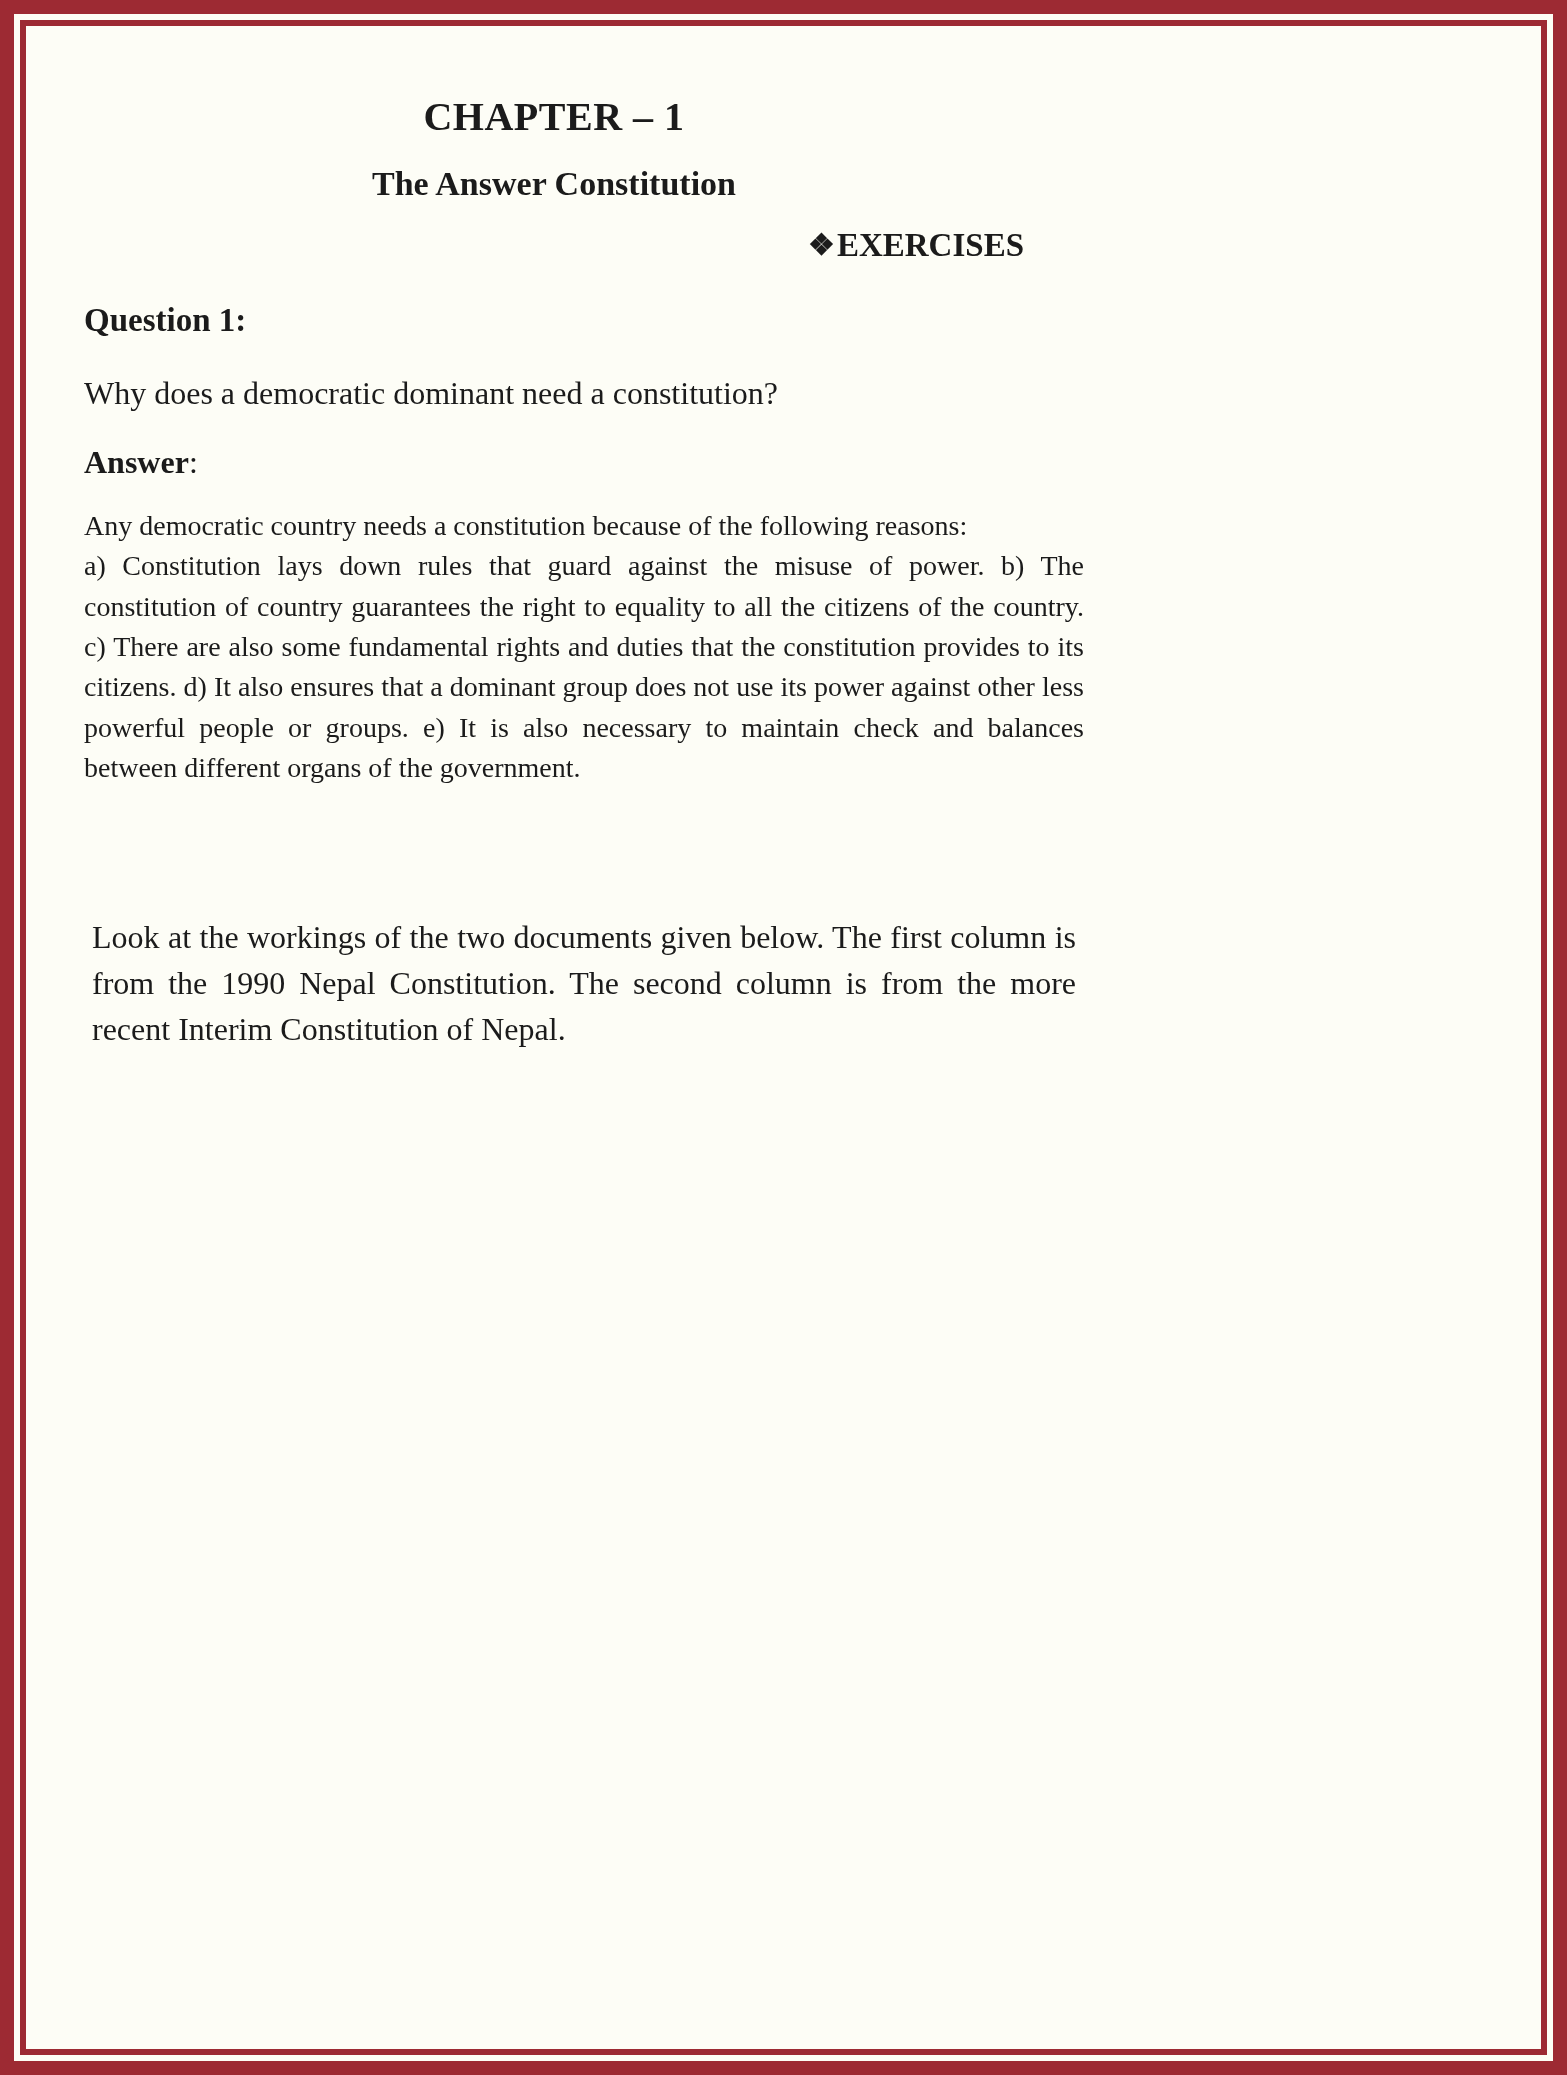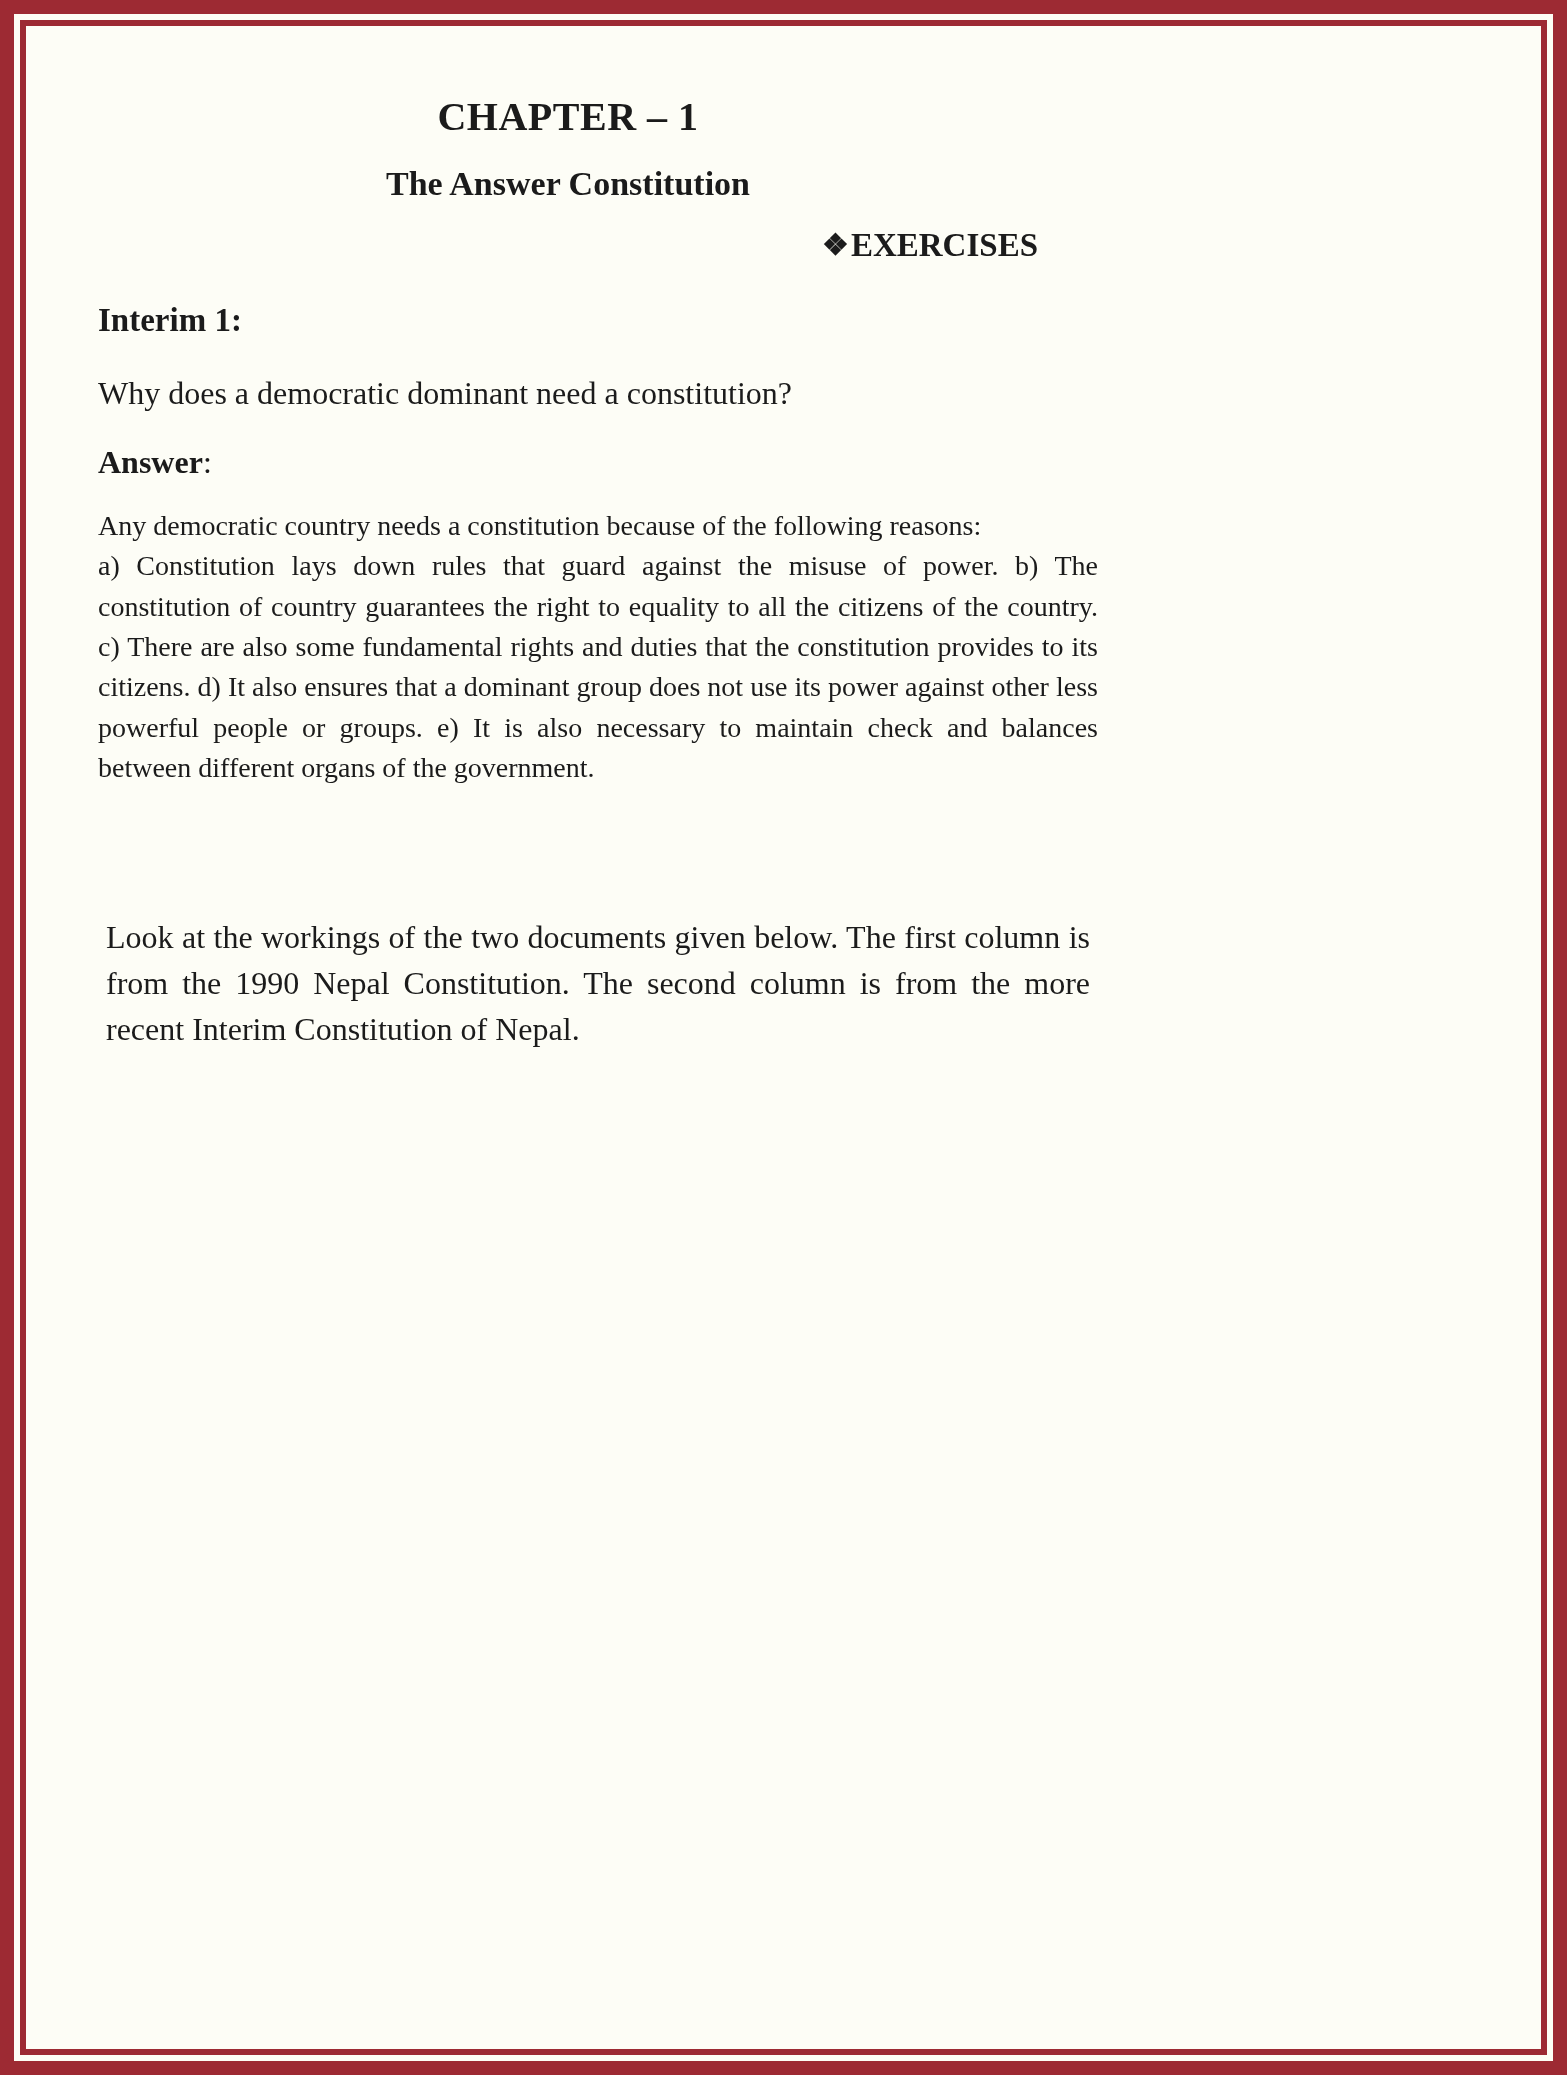--- a/index.html
+++ b/index.html
@@ -48,21 +48,21 @@
   .paper {
     position: absolute;
     left: 26px;  top: 26px;
     right: 26px; bottom: 26px;
     background: #fdfdf6;
     overflow: hidden;
   }
 
   .content {
     position: absolute;
-    left: 72px;
+    left: 58px;
     top: 70px;
     width: 1000px;
     color: #1b1b1b;
   }
 
   .chapter-title {
     text-align: center;
     font-size: 40px;
     font-weight: bold;
     letter-spacing: 0.5px;
@@ -155,21 +155,21 @@
   <div class="paper">
 
     <div class="content">
 
       <h1 class="chapter-title">CHAPTER – 1</h1>
 
       <h2 class="chapter-subtitle">The Answer Constitution</h2>
 
       <h3 class="exercises-heading"><span class="diamond-bullet">❖</span><span>EXERCISES</span></h3>
 
-      <div class="q-label">Interim 1:</div>
+      <div class="q-label">Question 1:</div>
 
       <div class="q-text">Why does a democratic dominant need a constitution?</div>
 
       <div class="answer-label"><b>Answer</b><span>:</span></div>
 
       <div class="answer-body"><span class="lead">Any democratic country needs a constitution because of the following reasons:</span><span>a) Constitution lays down rules that guard against the misuse of power. b) The constitution of country guarantees the right to equality to all the citizens of the country. c) There are also some fundamental rights and duties that the constitution provides to its citizens. d) It also ensures that a dominant group does not use its power against other less powerful people or groups. e) It is also necessary to maintain check and balances between different organs of the government.</span></div>
 
       <div class="gap-between-questions"></div>
 
 

